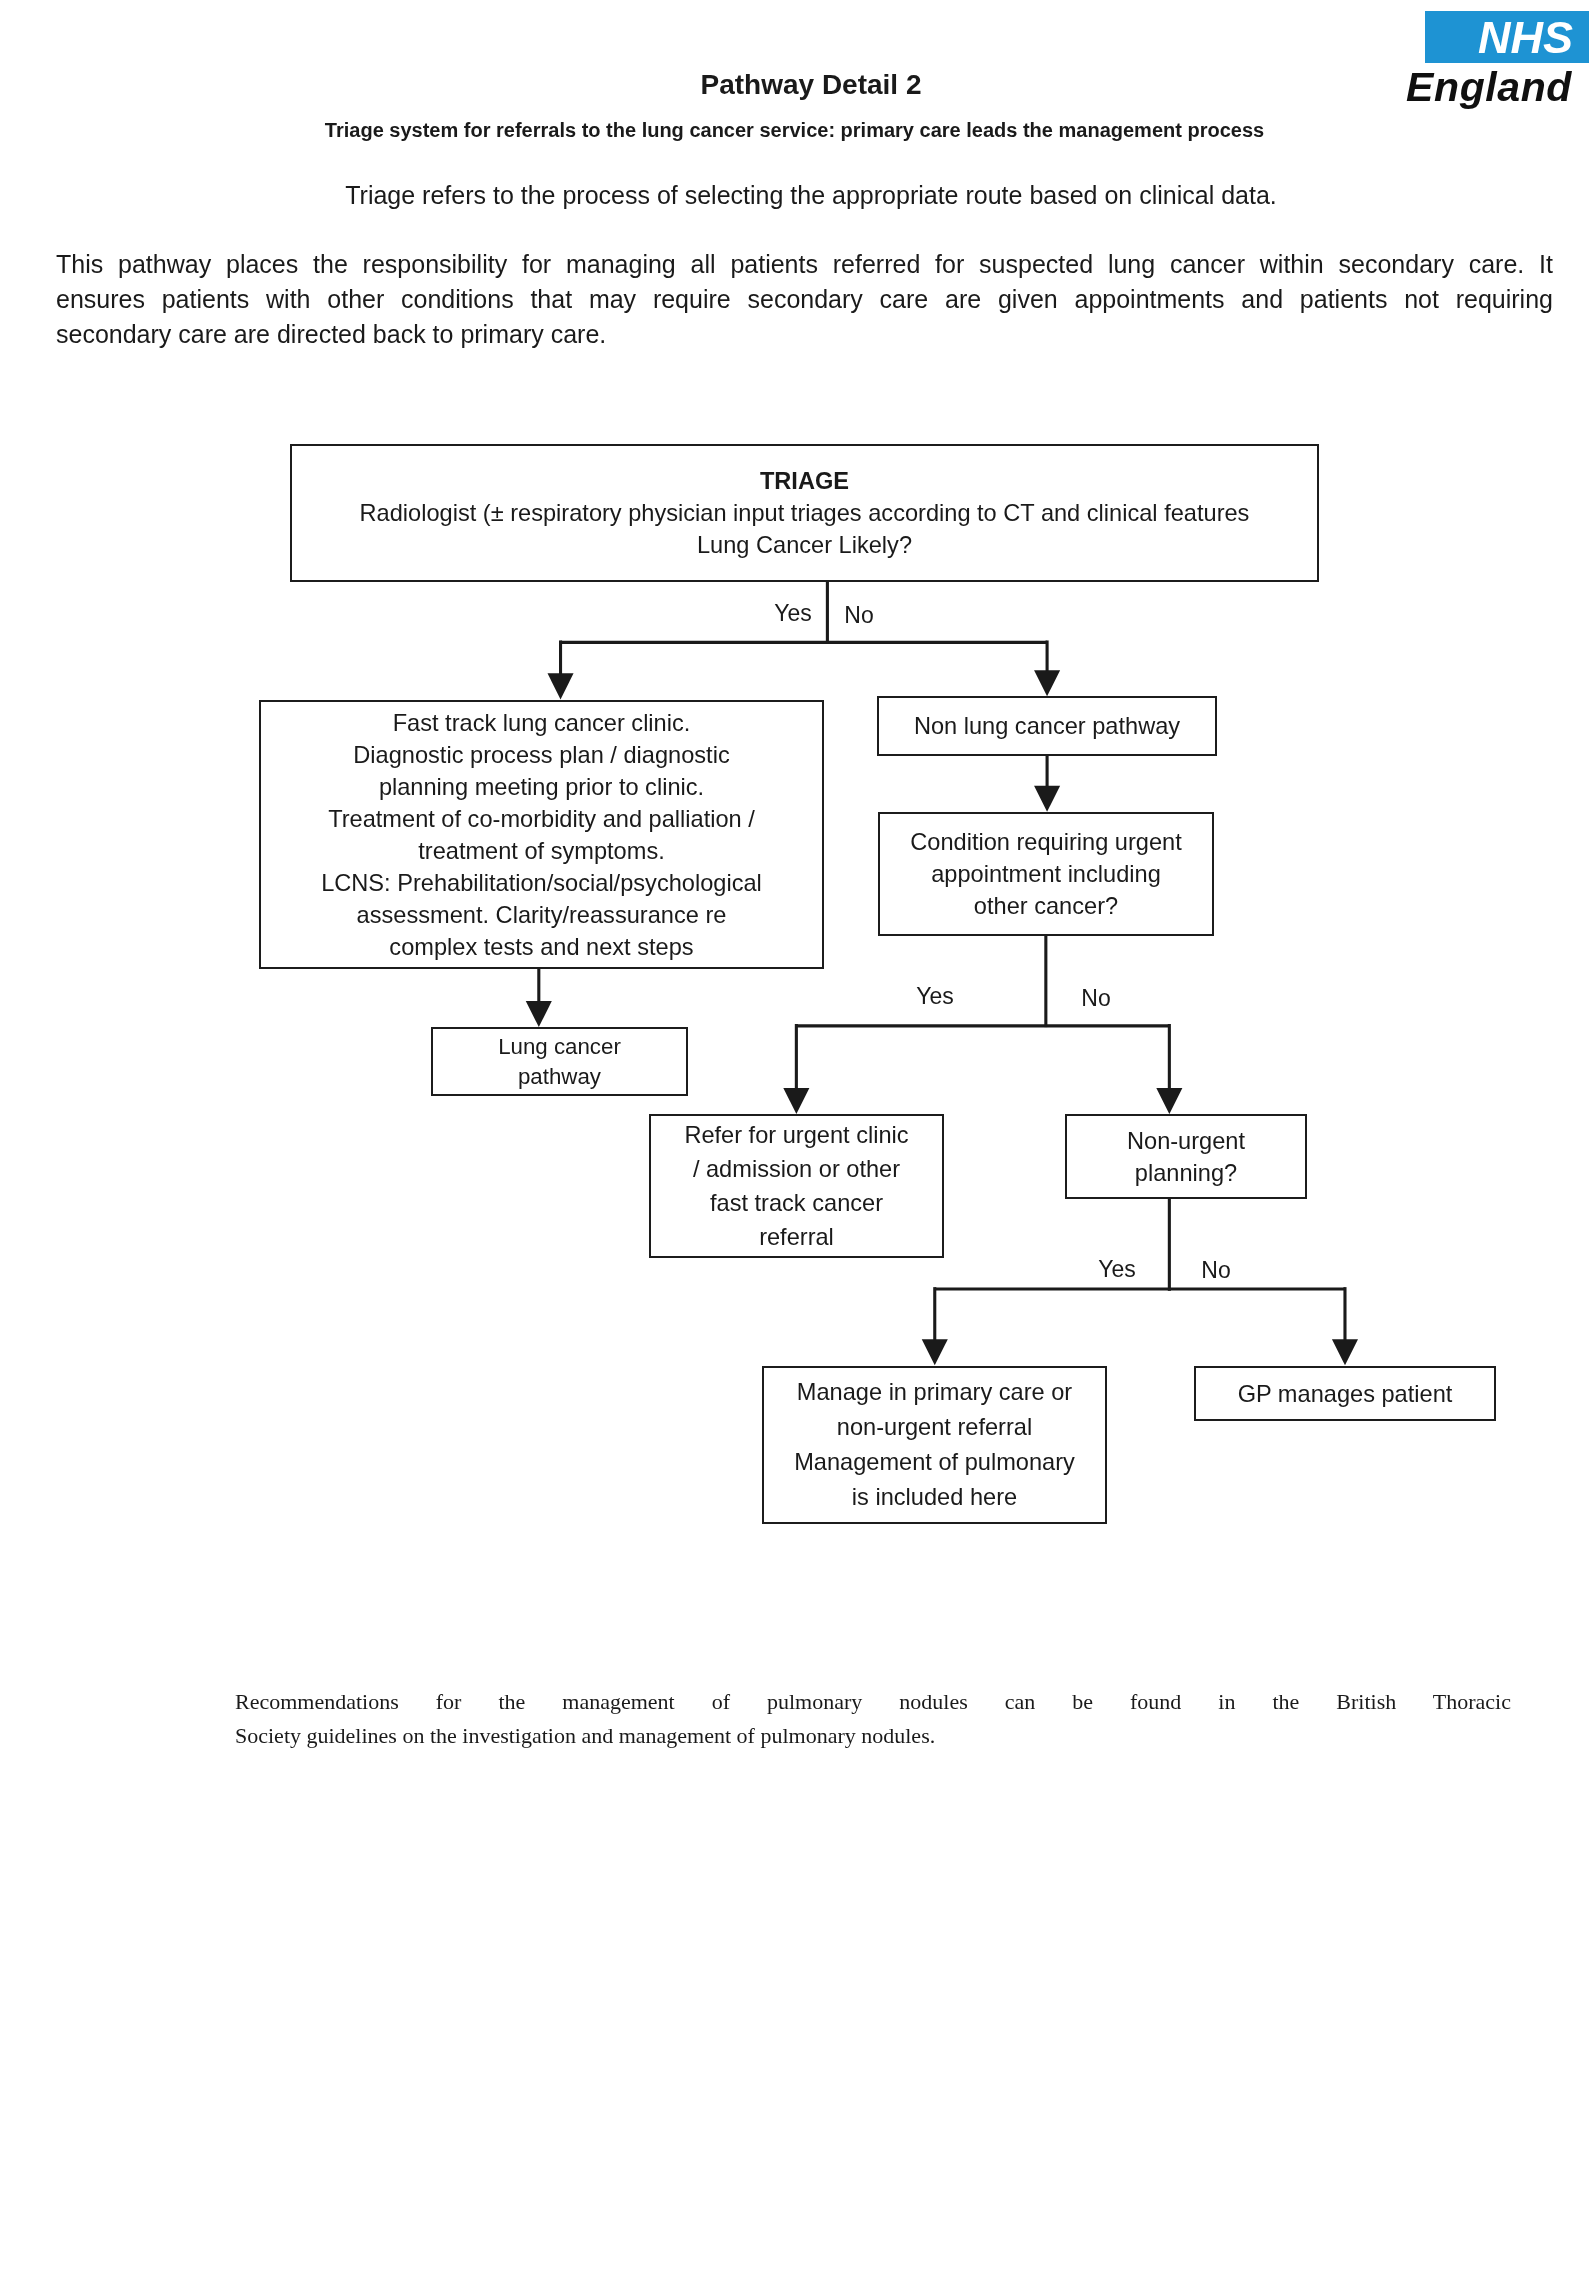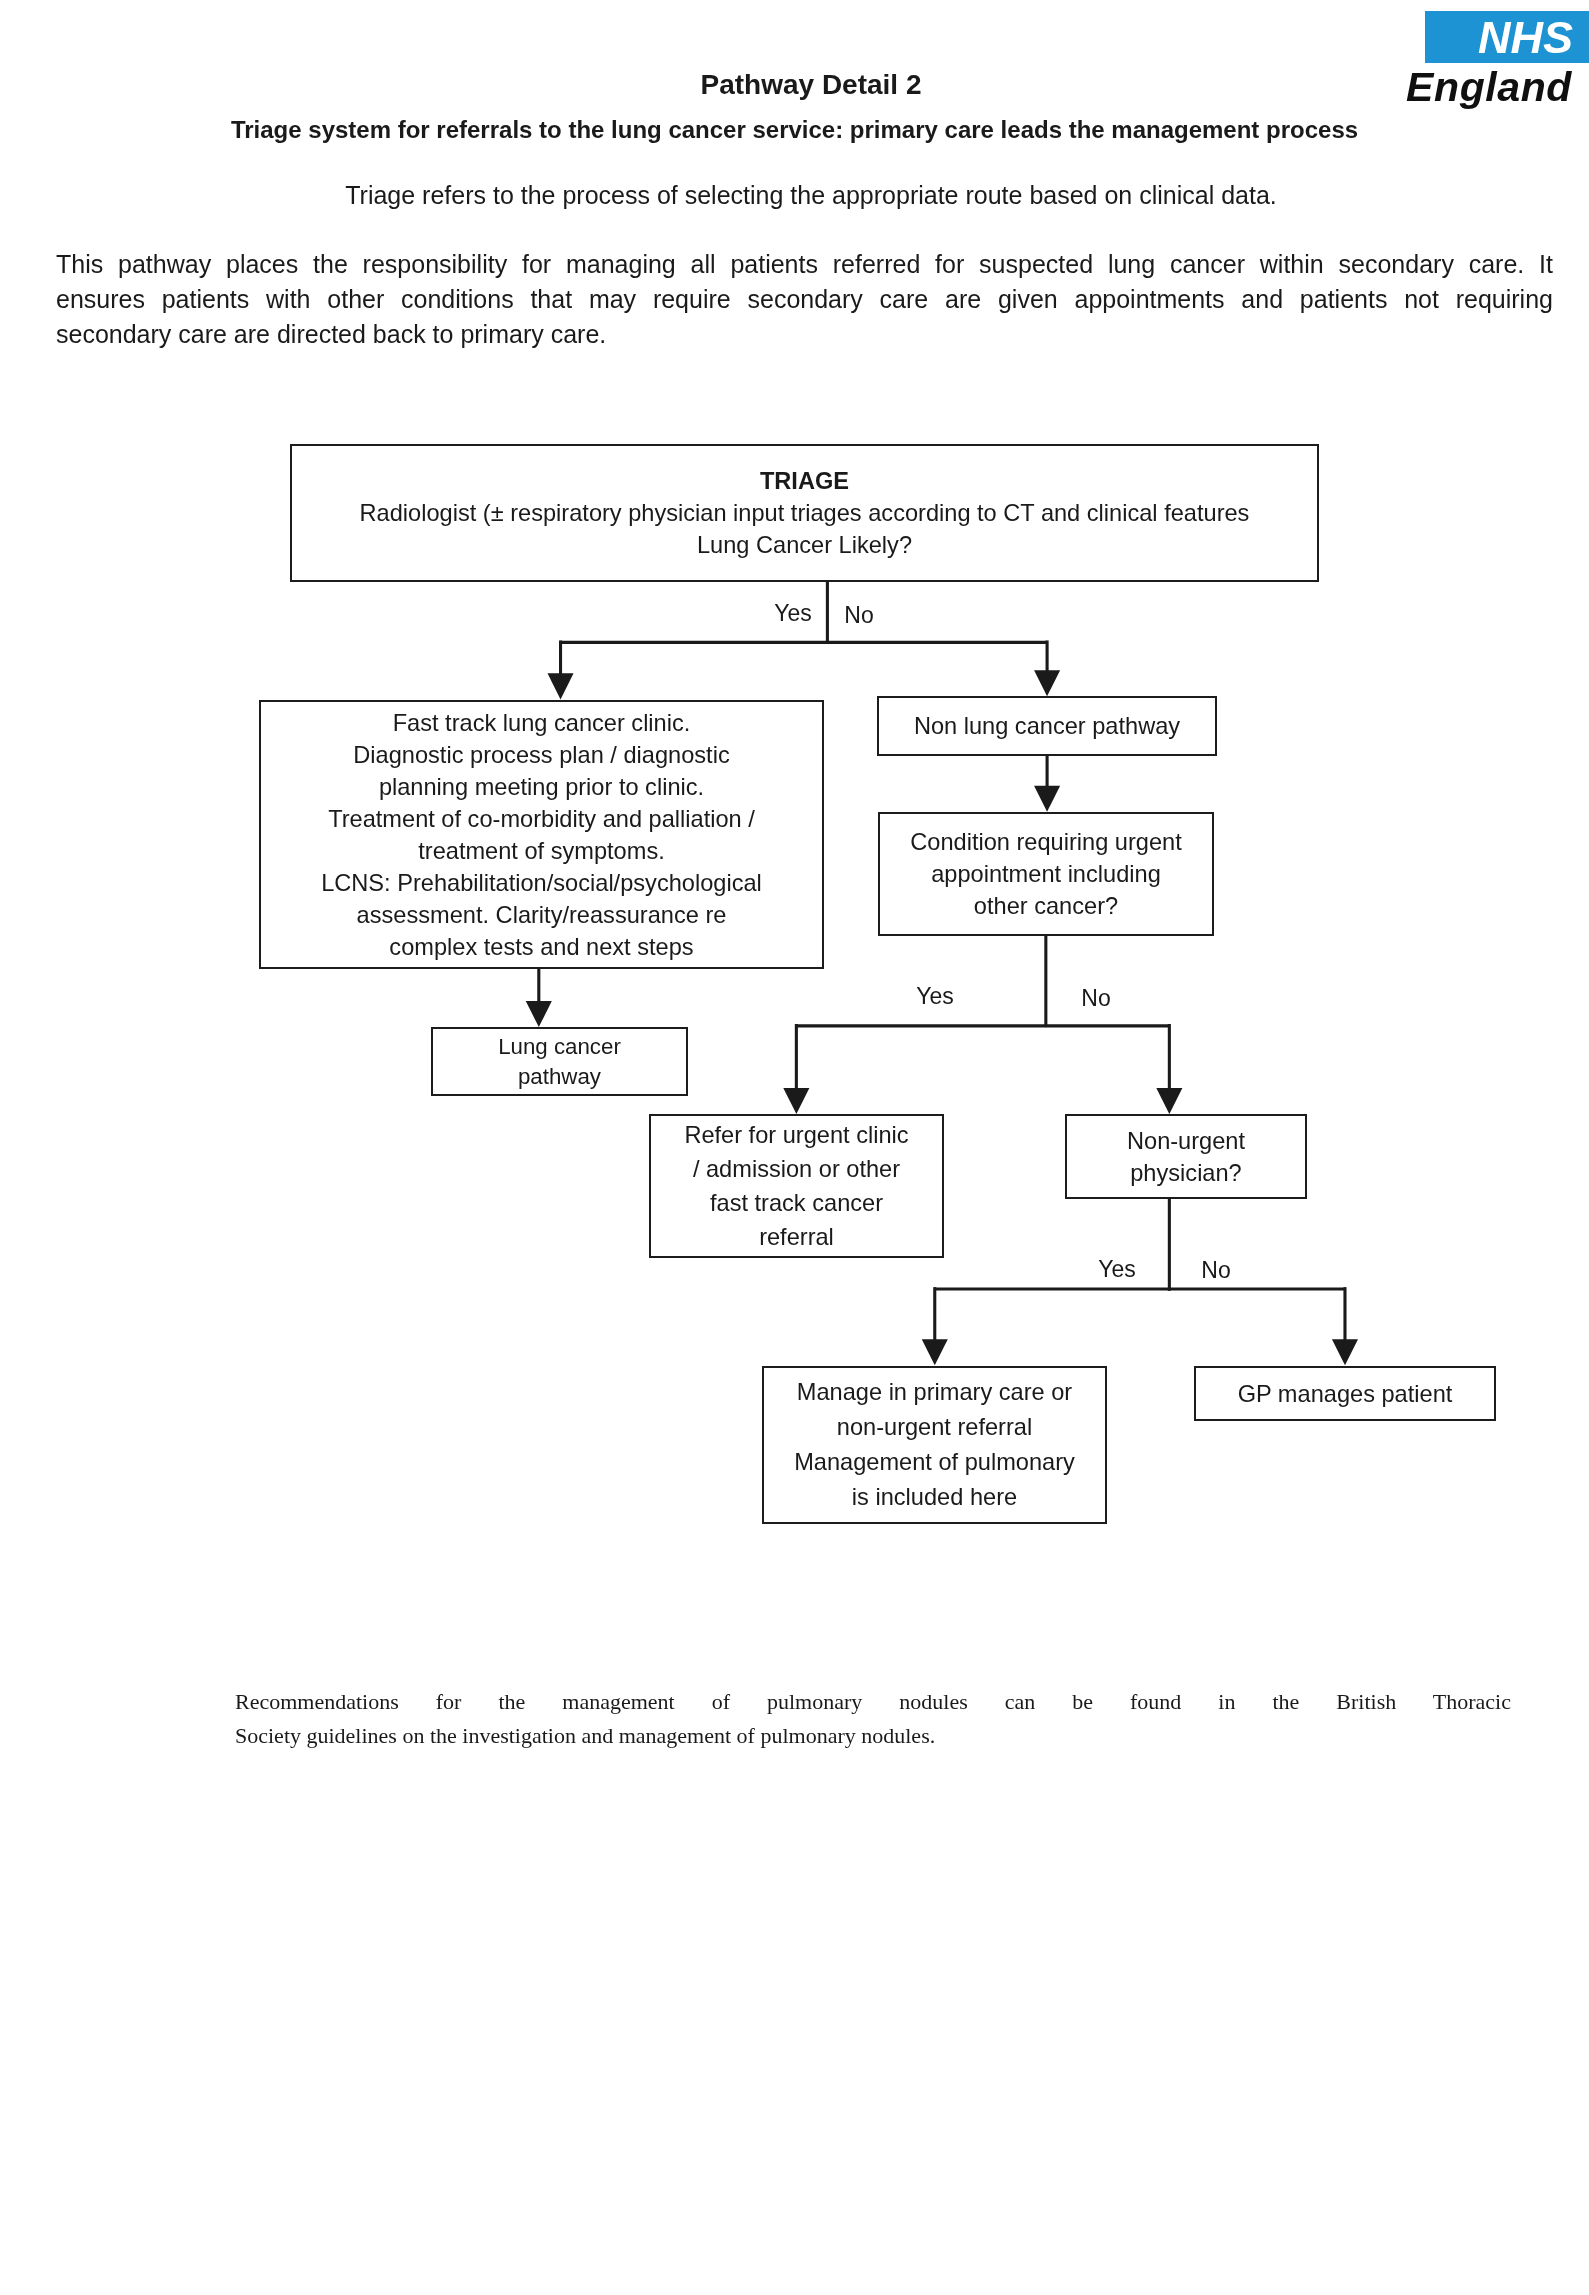--- a/index.html
+++ b/index.html
@@ -27,21 +27,21 @@
     position:absolute;left:1353px;top:62px;width:219px;
     text-align:right;font-weight:700;font-style:italic;font-size:41px;line-height:50px;
     color:#101010;letter-spacing:0.6px;
   }
   .pathway-label{
     position:absolute;left:50px;top:67px;width:1522px;
     text-align:center;font-weight:700;font-size:28px;line-height:35px;
   }
   .main-title{
     position:absolute;left:37px;top:112px;width:1515px;
-    text-align:center;font-weight:700;font-size:24px;line-height:36px;
+    text-align:center;font-weight:700;font-size:20px;line-height:36px;
   }
   .subtitle{
     position:absolute;left:50px;top:179px;width:1522px;
     text-align:center;font-size:25px;line-height:32px;
   }
   .intro{
     position:absolute;left:56px;top:247px;width:1497px;
     font-size:25px;line-height:35px;
   }
   .pline{text-align:left;}
@@ -168,21 +168,21 @@
 
   <div class="fbox box-refer">
     <div class="bl">Refer for urgent clinic</div>
     <div class="bl">/ admission or other</div>
     <div class="bl">fast track cancer</div>
     <div class="bl">referral</div>
   </div>
 
   <div class="fbox box-nonurgent">
     <div class="bl">Non-urgent</div>
-    <div class="bl">physician?</div>
+    <div class="bl">planning?</div>
   </div>
 
   <div class="fbox box-manage">
     <div class="bl">Manage in primary care or</div>
     <div class="bl">non-urgent referral</div>
     <div class="bl">Management of pulmonary</div>
     <div class="bl">is included here</div>
   </div>
 
   <div class="fbox box-gp">

